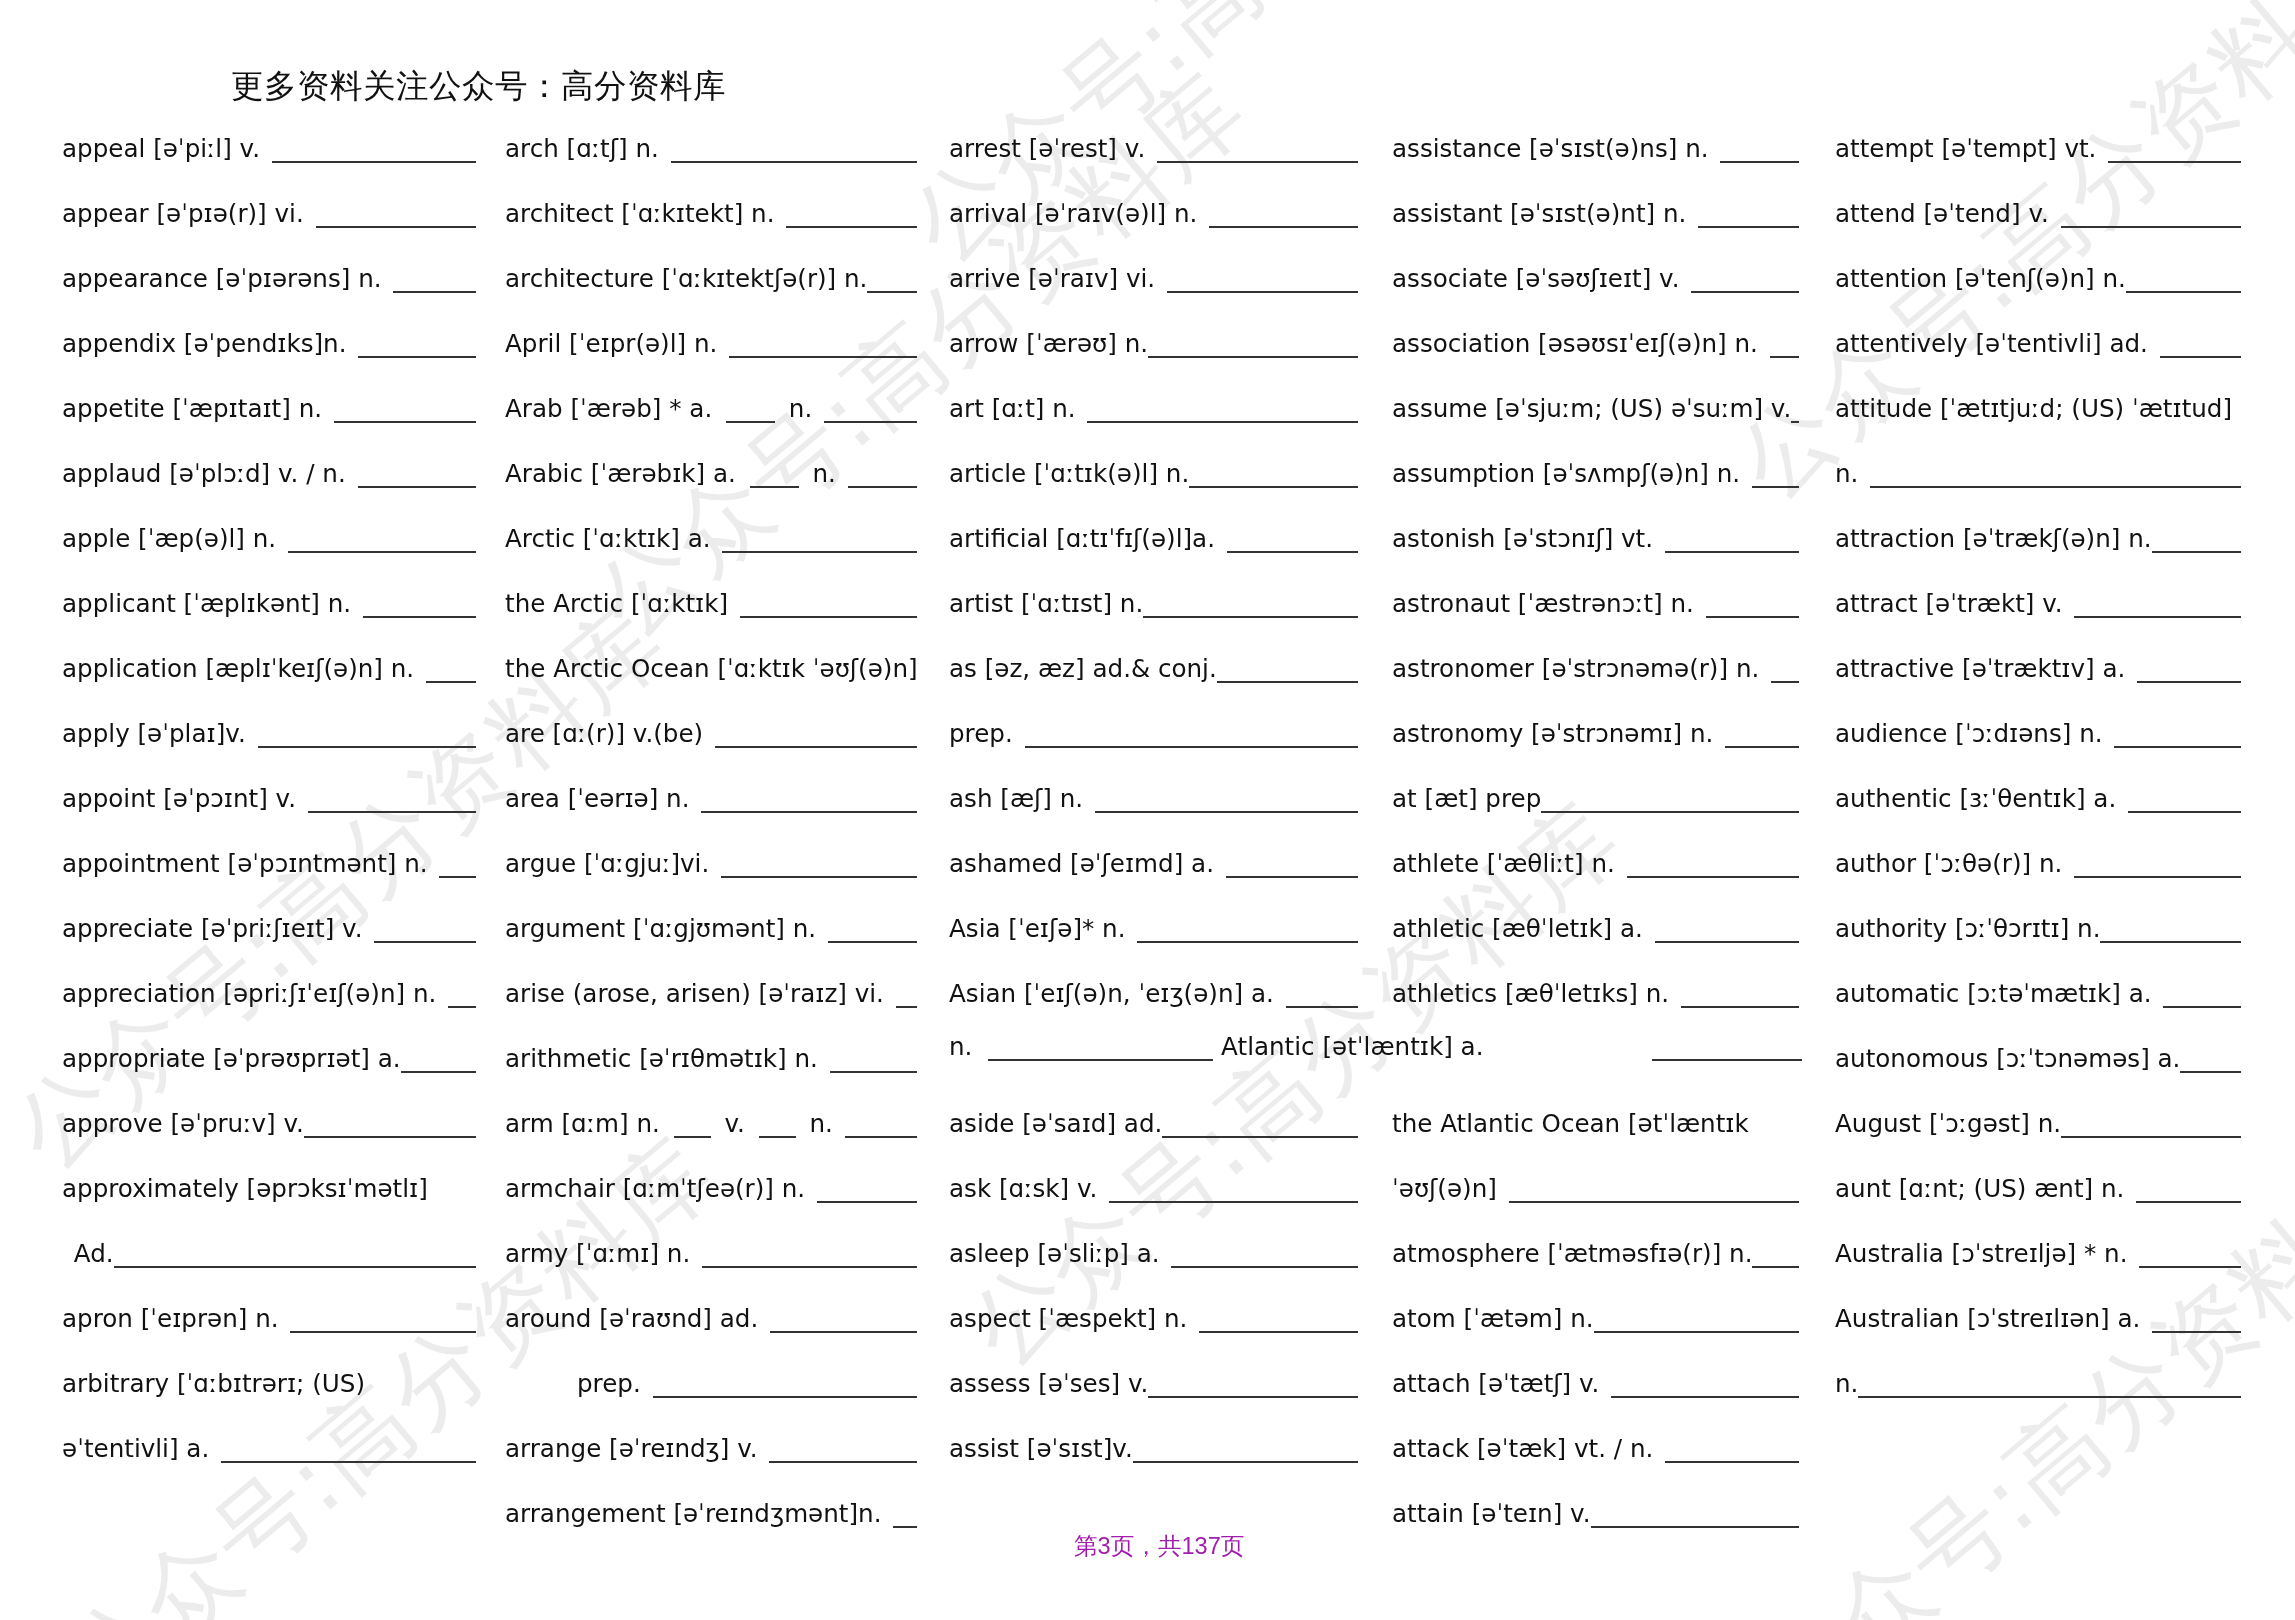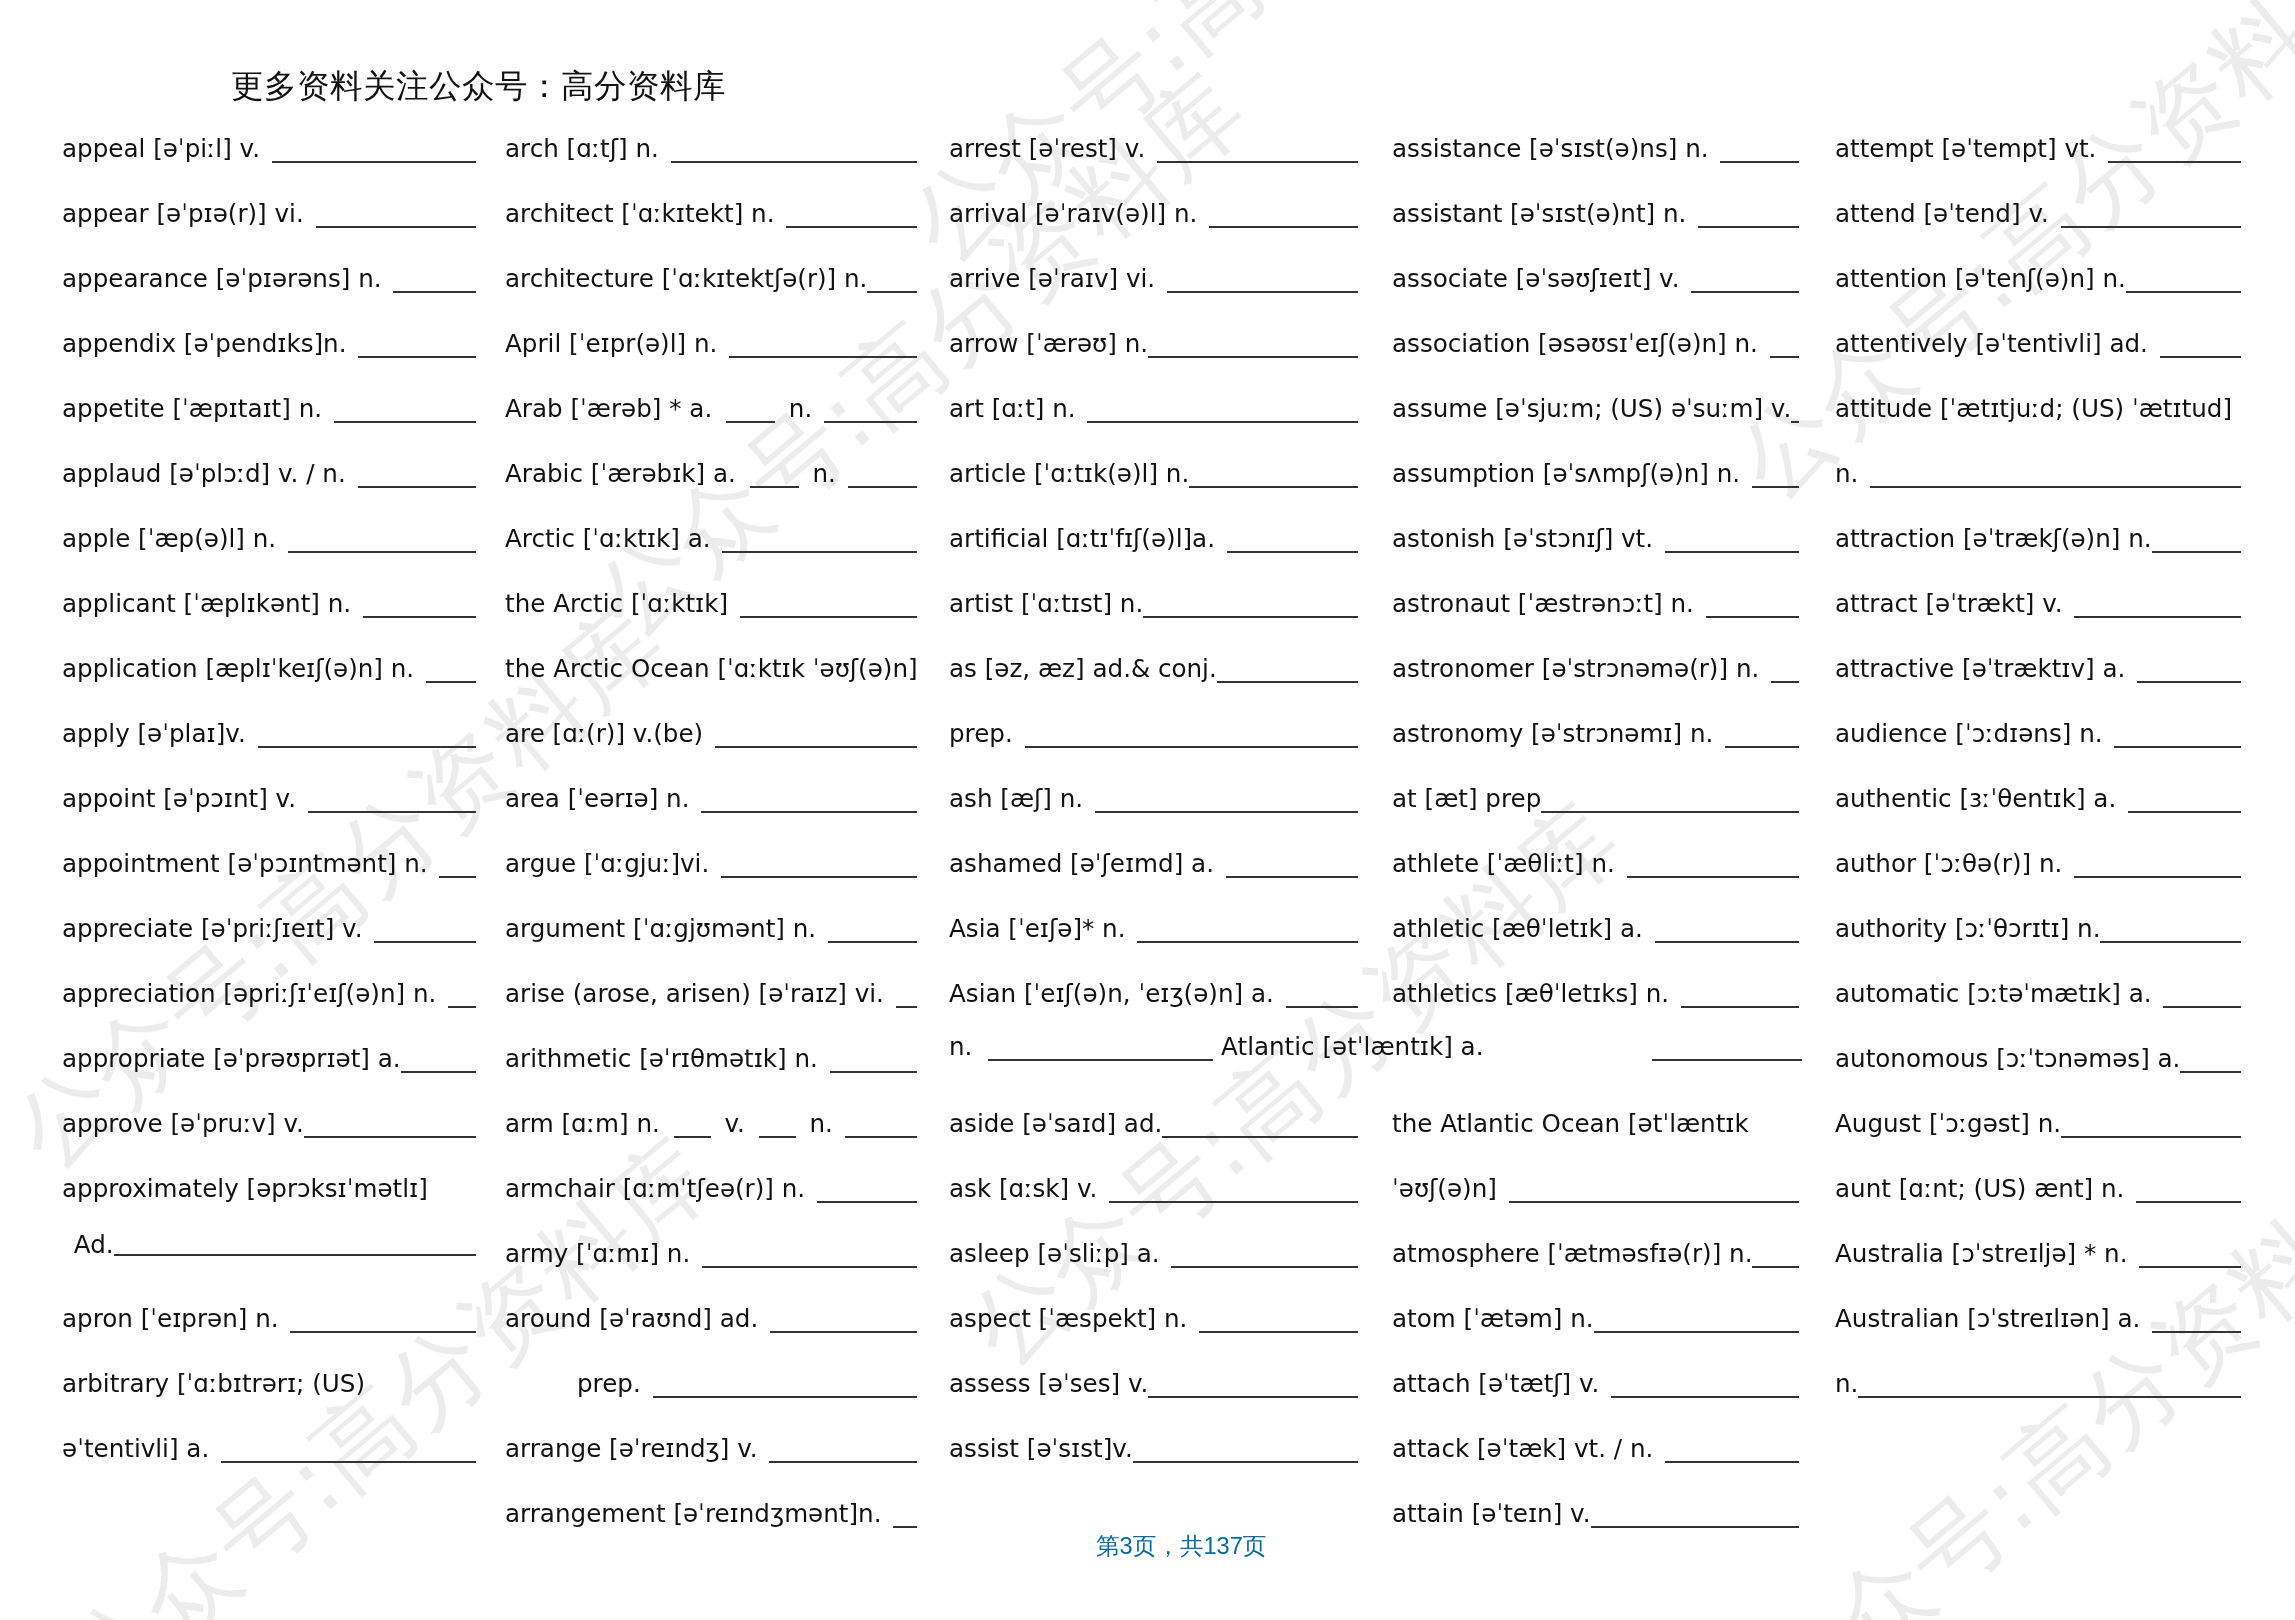--- a/index.html
+++ b/index.html
@@ -32,35 +32,35 @@
     font-size: 24.6px; line-height: 29.6px; white-space: nowrap; padding-bottom: 17.7px;
   }
   .row .txt { flex: 0 0 auto; }
   .row .blank {
     flex: 1 1 auto; border-bottom: 2px solid #333; height: 21.7px; margin-left: 11.8px;
   }
   .row .blank.tight { margin-left: 0; }
   .row .blank.short { flex: 0 0 auto; width: 49px; margin: 0 13.8px 0 13.8px; }
   .row .blank.short2 { flex: 0 0 auto; width: 37px; margin: 0 13.8px 0 13.8px; }
   .row .mid { flex: 0 0 auto; }
-  .indent-1 { padding-left: 11.8px; align-items: center; }
+  .indent-1 { padding-left: 11.8px; }
   .indent-2 { padding-left: 72px; }
 
   
   .span-row {
     position: absolute; left: 949px; top: 1022px; width: 853px; height: 39px;
     display: flex; align-items: flex-end; font-size: 24.6px; white-space: nowrap; z-index: 2;
   }
   .span-row .blank { border-bottom: 2px solid #333; height: 21.7px; }
   .span-row .b1 { width: 225px; margin: 0 7.9px 0 15.8px; }
   .span-row .b2 { width: 150px; margin-left: auto; }
 
   .footer {
-    position: absolute; left: 1096px; top: 1530px; z-index: 2;
-    font-family: "Liberation Sans", sans-serif; font-size: 23.6px; color: #0369a1;
+    position: absolute; left: 1074px; top: 1530px; z-index: 2;
+    font-family: "Liberation Sans", sans-serif; font-size: 23.6px; color: #a21caf;
   }
 </style>
 </head>
 <body>
 
 <div class="watermarks">
   <div class="wm" style="left:79px;top:1616px;">公众号:高分资料库</div>
   <div class="wm" style="left:611px;top:552px;">公众号:高分资料库</div>
   <div class="wm" style="left:985px;top:1281px;">公众号:高分资料库</div>
   <div class="wm" style="left:1753px;top:414px;">公众号:高分资料库</div>

